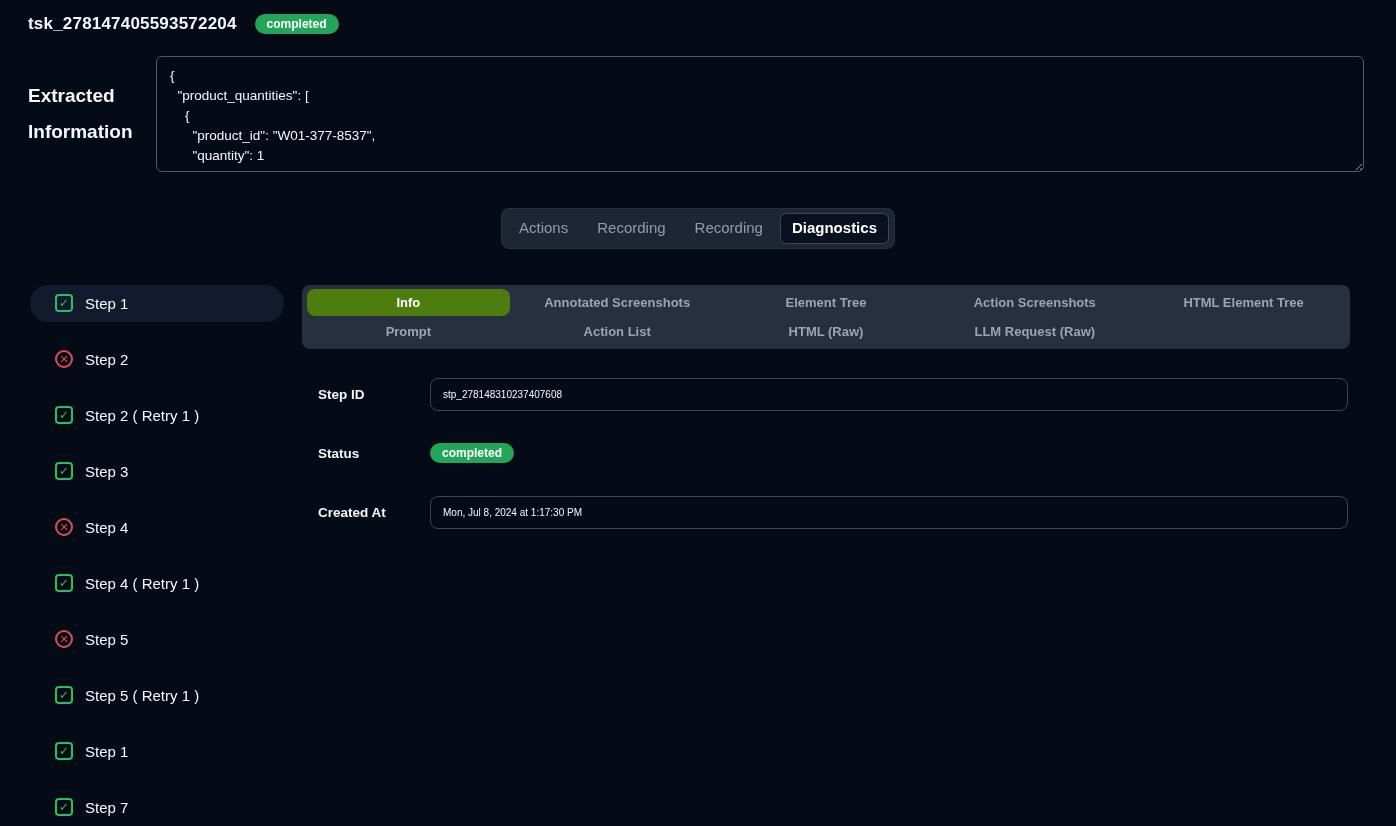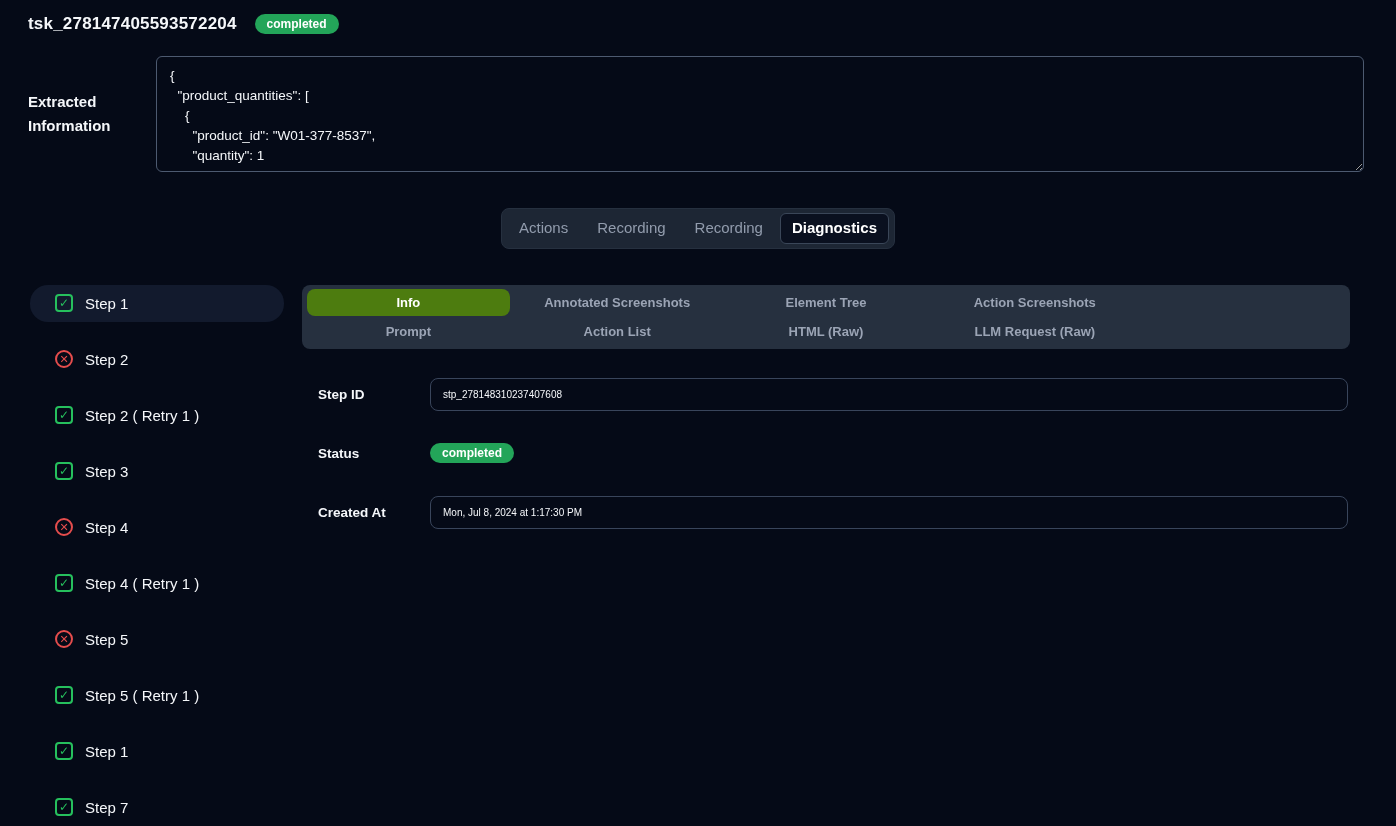--- a/index.html
+++ b/index.html
@@ -15,21 +15,21 @@
   .task-title { font-size: 17px; font-weight: 700; letter-spacing: 0.2px; }
   .badge {
     display: inline-block; margin-left: 18px;
     background: #23a559; color: #ffffff;
     font-size: 12px; font-weight: 700;
     padding: 4px 12px; border-radius: 999px; line-height: 1;
   }
 
   
   .extracted-row { display: flex; align-items: center; margin-top: 22px; padding: 0 32px 0 28px; }
-  .extracted-label { width: 128px; flex: 0 0 128px; font-size: 15px; font-weight: 600; line-height: 24px; }
+  .extracted-label { width: 128px; flex: 0 0 128px; font-size: 19px; font-weight: 600; line-height: 36px; }
   .extracted-textarea {
     flex: 1; height: 116px;
     background: transparent; color: #f5f7fa;
     border: 1px solid #4d5a70; border-radius: 6px;
     font-family: "Liberation Sans", "DejaVu Sans", sans-serif;
     font-size: 13.5px; line-height: 20px;
     padding: 9px 13px; resize: both;
     white-space: pre; overflow: auto; outline: none;
   }
 
@@ -174,20 +174,21 @@
       </li>
     </ul>
 
   <div class="main-panel">
     <div class="subtab-bar">
       <div class="subtab-row" id="subtab-row-1">
           <div class="subtab active">Info</div>
           <div class="subtab">Annotated Screenshots</div>
           <div class="subtab">Element Tree</div>
           <div class="subtab">Action Screenshots</div>
+          <div class="subtab">HTML Element Tree</div>
         </div>
       <div class="subtab-row" id="subtab-row-2">
           <div class="subtab">Prompt</div>
           <div class="subtab">Action List</div>
           <div class="subtab">HTML (Raw)</div>
           <div class="subtab">LLM Request (Raw)</div>
         </div>
     </div>
 
     <div class="fields">

